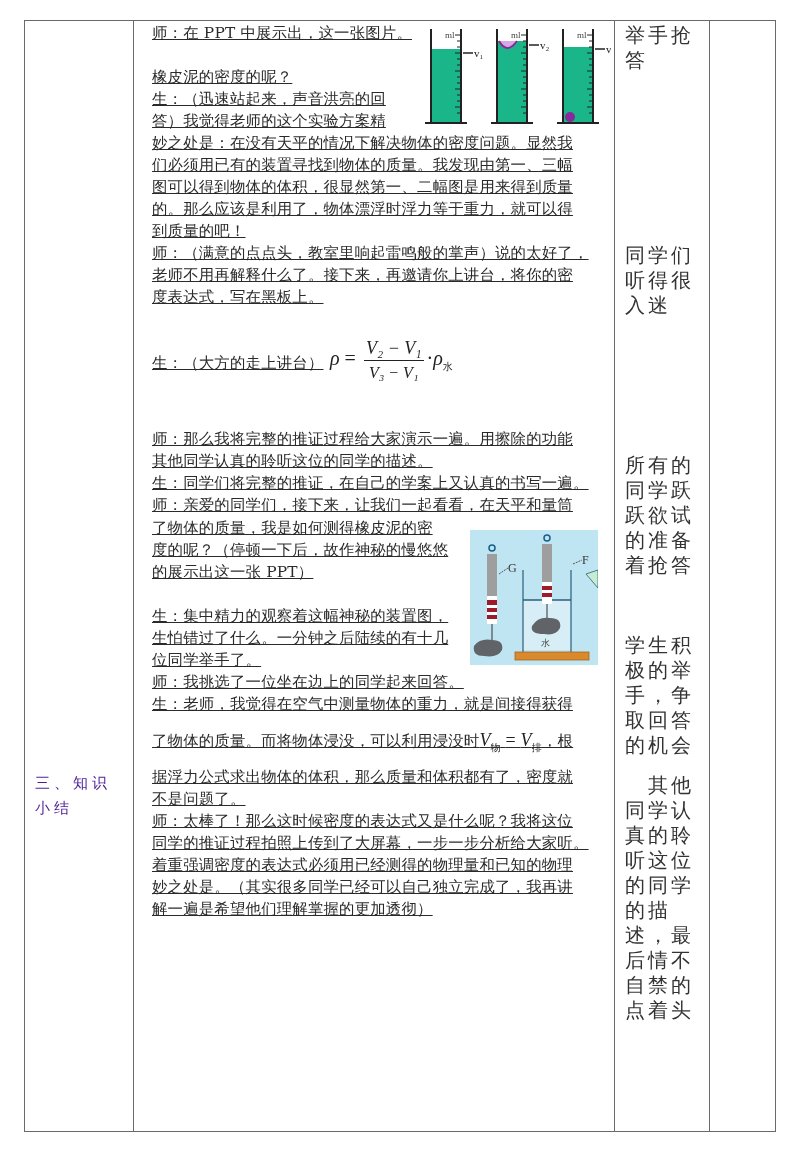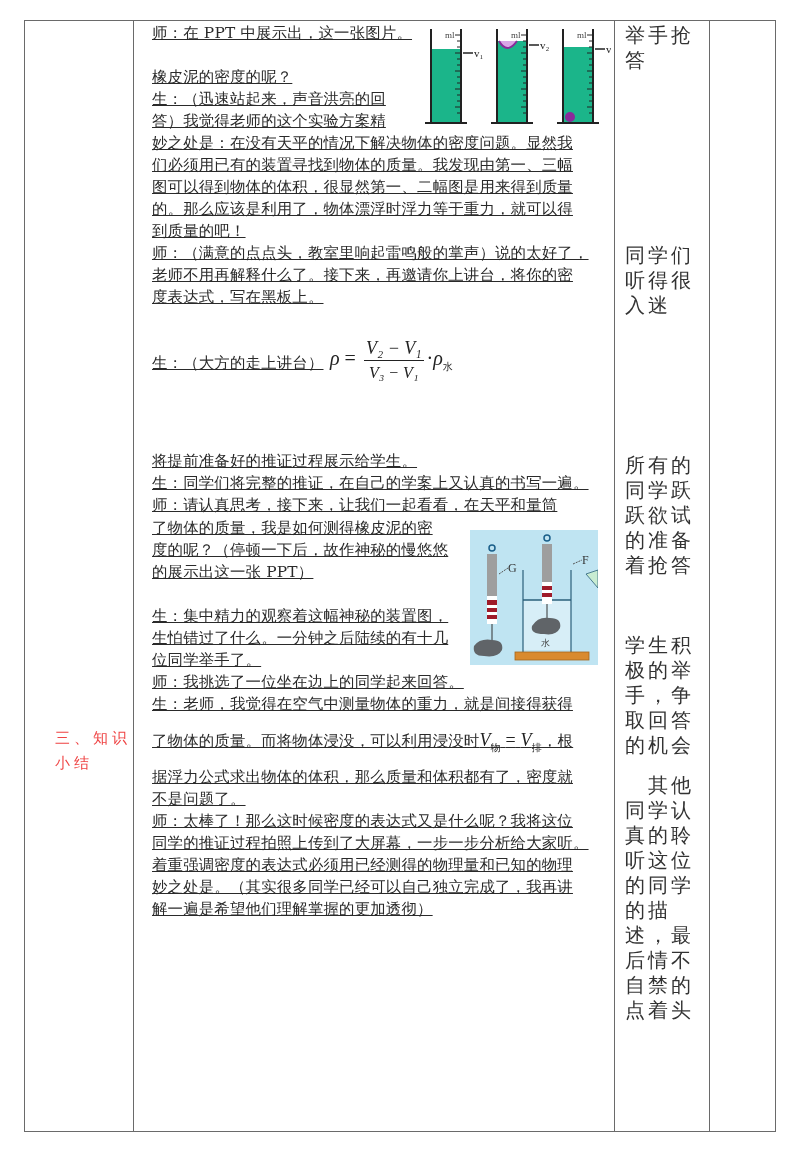--- a/index.html
+++ b/index.html
@@ -2,22 +2,22 @@
 <html><head>
 <meta charset="utf-8">
 <style>
   html,body{margin:0;padding:0;background:#ffffff;}
   body{width:800px;height:1151px;position:relative;overflow:hidden;
        font-family:"DejaVu Serif","Liberation Serif",serif;color:#2a2a2a;}
   .tbl{position:absolute;left:24px;top:20px;width:752px;height:1112px;
        border:1px solid #6a6a6a;box-sizing:border-box;}
   .vline{position:absolute;top:0;bottom:0;width:0;border-left:1px solid #6a6a6a;}
   .col-section{position:absolute;left:0;top:0;width:108px;height:100%;}
-  .section-label{position:absolute;left:10px;top:705px;width:92px;font-size:15px;
-       line-height:25px;letter-spacing:4px;color:#ef4444;margin-left:20px;}
+  .section-label{position:absolute;left:10px;top:750px;width:92px;font-size:15px;
+       line-height:25px;letter-spacing:4px;color:#4c1d95;}
   .main{position:absolute;left:109px;top:0;width:480px;height:100%;}
   .p{position:absolute;left:18px;font-size:15.4px;line-height:21.5px;color:#2a2a2a;
      white-space:nowrap;letter-spacing:0.2px;text-decoration:underline;}
   .side{position:absolute;left:590px;width:94px;}
   .side-text{position:absolute;left:10px;font-size:20px;line-height:25px;
      letter-spacing:3px;color:#333;width:80px;word-break:break-all;white-space:normal;}
   .formula{position:absolute;font-family:"Liberation Serif","DejaVu Serif",serif;font-style:italic;color:#222;}
   .frac{display:inline-block;vertical-align:middle;text-align:center;margin:0 3px;}
   .frac .num{display:block;border-bottom:1px solid #222;padding:0 2px 1px 2px;font-size:18px;line-height:22px;}
   .frac .den{display:block;padding:1px 2px 0 2px;font-size:16px;line-height:22px;}
@@ -132,23 +132,24 @@
     <div class="p" style="top:332px">生：（大方的走上讲台）</div>
     <div class="formula" style="left:196px;top:316px;font-size:20px;">
       <span>ρ</span>
       <span style="font-style:normal">=</span>
       <span class="frac">
         <span class="num">V₂ − V₁</span>
         <span class="den">V₃ − V₁</span>
       </span><span style="font-style:normal">·</span><span>ρ</span><sub>水</sub>
     </div>
 
-    <div class="p" style="top:430px">将提前准备好的推证过程展示给学生。</div>
+    <div class="p" style="top:408px">师：那么我将完整的推证过程给大家演示一遍。用擦除的功能</div>
+    <div class="p" style="top:430px">其他同学认真的聆听这位的同学的描述。</div>
     <div class="p" style="top:452px">生：同学们将完整的推证，在自己的学案上又认真的书写一遍。</div>
-    <div class="p" style="top:474px">师：请认真思考，接下来，让我们一起看看，在天平和量筒</div>
+    <div class="p" style="top:474px">师：亲爱的同学们，接下来，让我们一起看看，在天平和量筒</div>
 
     <div class="p" style="top:497px">了物体的质量，我是如何测得橡皮泥的密</div>
     <div class="p" style="top:519px">度的呢？（停顿一下后，故作神秘的慢悠悠</div>
     <div class="p" style="top:541px">的展示出这一张 PPT）</div>
     <div class="p" style="top:585px">生：集中精力的观察着这幅神秘的装置图，</div>
     <div class="p" style="top:607px">生怕错过了什么。一分钟之后陆续的有十几</div>
     <div class="p" style="top:629px">位同学举手了。</div>
 
     <svg class="fig" style="left:336px;top:509px" width="128" height="135" viewBox="0 0 128 135">
       <rect x="0" y="0" width="128" height="135" fill="#bfe4f2"></rect>

